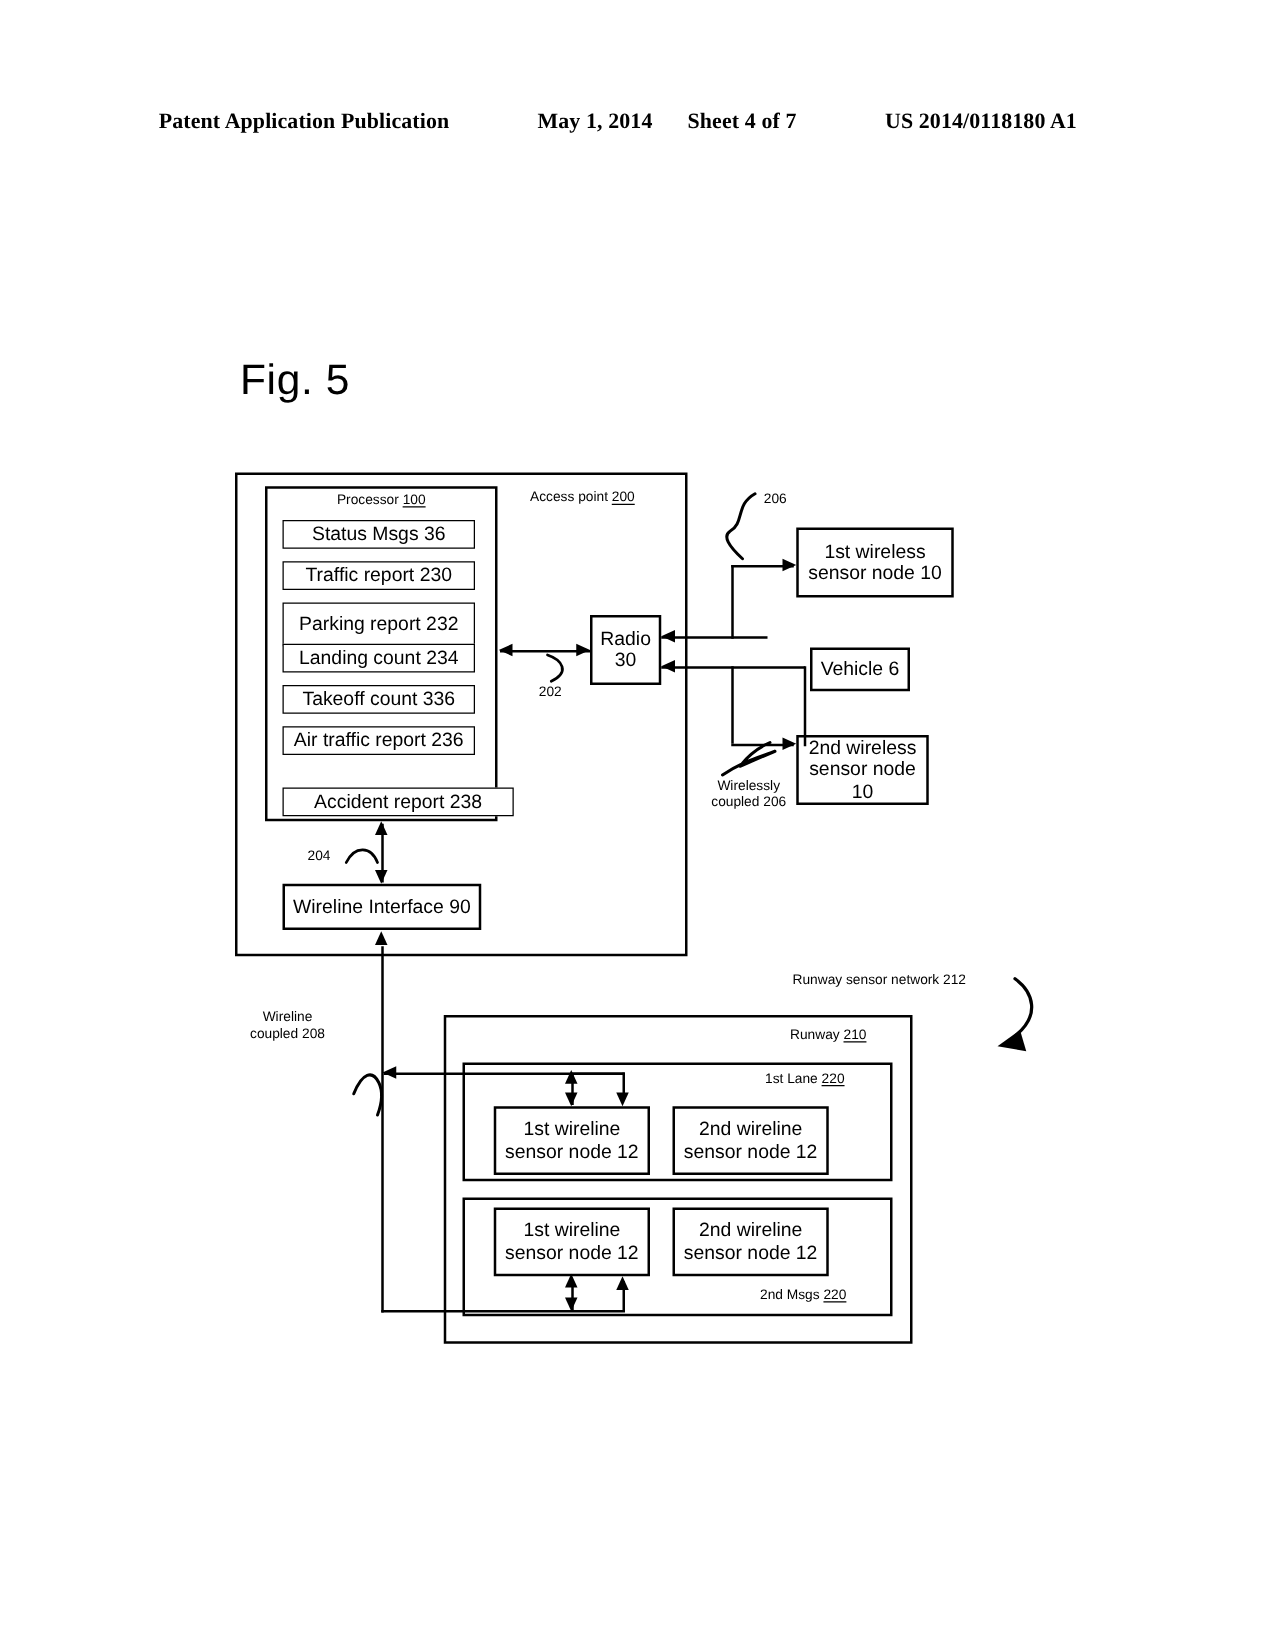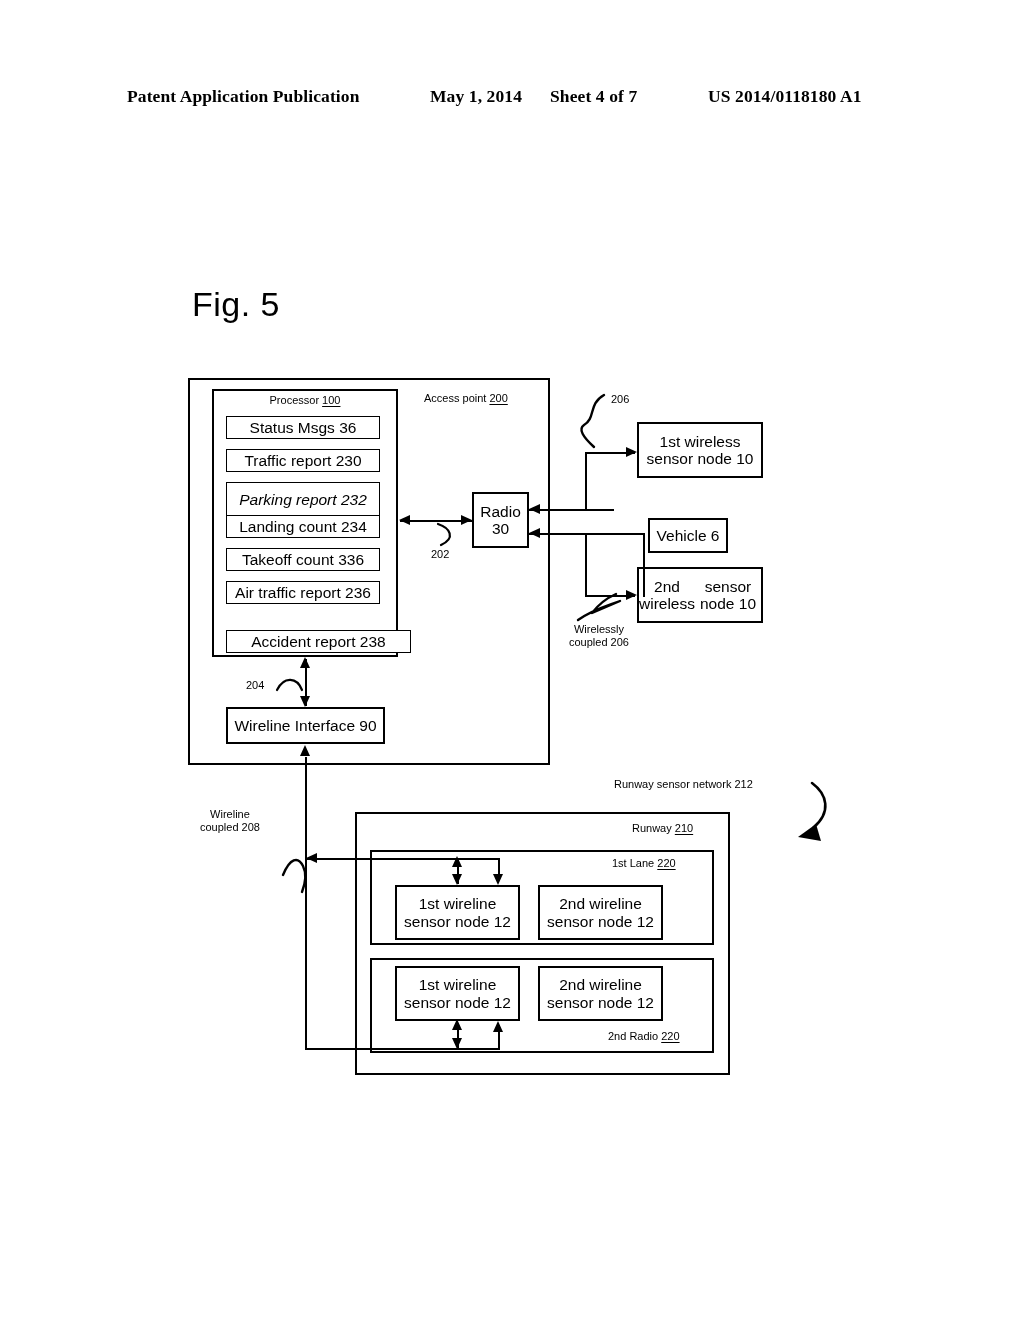--- a/index.html
+++ b/index.html
@@ -113,21 +113,21 @@
 <div class="plain center" style="left:212px; top:394px; width:186px; text-align:center;">
   <span>Processor </span><span class="u">100</span>
 </div>
 
 <div class="dbox thin" style="left:226px; top:416px; width:154px; height:23px;">
   <span>Status Msgs 36</span>
 </div>
 <div class="dbox thin" style="left:226px; top:449px; width:154px; height:23px;">
   <span>Traffic report 230</span>
 </div>
-<div class="dbox thin" style="left:226px; top:482px; width:154px; height:35px;font-style:italic;">
+<div class="dbox thin" style="left:226px; top:482px; width:154px; height:35px;">
   <span>Parking report 232</span>
 </div>
 <div class="dbox thin" style="left:226px; top:515px; width:154px; height:23px;align-items:center;">
   <span>Landing count 234</span>
 </div>
 <div class="dbox thin" style="left:226px; top:548px; width:154px; height:23px;">
   <span>Takeoff count 336</span>
 </div>
 <div class="dbox thin" style="left:226px; top:581px; width:154px; height:23px;">
   <span>Air traffic report 236</span>
@@ -157,21 +157,21 @@
 
 <div class="dbox" style="left:637px; top:422px; width:126px; height:56px; flex-direction:column;">
   <span>1st wireless</span>
   <span>sensor node 10</span>
 </div>
 
 <div class="dbox" style="left:648px; top:506px; width:80px; height:35px;margin-top:12px;">
   <span>Vehicle 6</span>
 </div>
 
-<div class="dbox" style="left:637px; top:567px; width:126px; height:56px; ">
+<div class="dbox" style="left:637px; top:588px; width:106px; height:56px; flex-direction:column;">
   <span>2nd wireless</span>
   <span>sensor node 10</span>
 </div>
 
 <div class="hline" style="left:529px; top:509px; width:85px;"></div>
 <div class="vline" style="left:585px; top:452px; height:59px;"></div>
 <div class="hline" style="left:585px; top:452px; width:50px;"></div>
 <div class="arrow left" style="left:529px; top:504px;"></div>
 <div class="arrow right" style="left:626px; top:447px;"></div>
 
@@ -182,21 +182,21 @@
 <div class="arrow left" style="left:529px; top:528px;"></div>
 <div class="arrow right" style="left:626px; top:590px;"></div>
 
 <div class="plain" style="left:611px; top:393px;">206</div>
 
 <div class="plain center" style="left:569px; top:623px; text-align:center;">
   <span>Wirelessly</span><br>
   <span>coupled 206</span>
 </div>
 
-<div class="plain" style="left:614px; top:778px;">Runway sensor network 212</div>
+<div class="plain" style="left:634px; top:778px;">Runway sensor network 212</div>
 
 <div class="dbox" style="left:355px; top:812px; width:375px; height:263px; display:block;"></div>
 
 <div class="plain" style="left:632px; top:822px;">
   <span>Runway </span><span class="u">210</span>
 </div>
 
 <div class="dbox" style="left:370px; top:850px; width:344px; height:95px; display:block;"></div>
 <div class="plain" style="left:612px; top:857px;">
   <span>1st Lane </span><span class="u">220</span>
@@ -205,21 +205,21 @@
   <span>1st wireline</span>
   <span>sensor node 12</span>
 </div>
 <div class="dbox" style="left:538px; top:885px; width:125px; height:55px; flex-direction:column;">
   <span>2nd wireline</span>
   <span>sensor node 12</span>
 </div>
 
 <div class="dbox" style="left:370px; top:958px; width:344px; height:95px; display:block;"></div>
 <div class="plain" style="left:608px; top:1030px;">
-  <span>2nd Radio </span><span class="u">220</span>
+  <span>2nd Msgs </span><span class="u">220</span>
 </div>
 <div class="dbox" style="left:395px; top:966px; width:125px; height:55px; flex-direction:column;">
   <span>1st wireline</span>
   <span>sensor node 12</span>
 </div>
 <div class="dbox" style="left:538px; top:966px; width:125px; height:55px; flex-direction:column;">
   <span>2nd wireline</span>
   <span>sensor node 12</span>
 </div>
 

